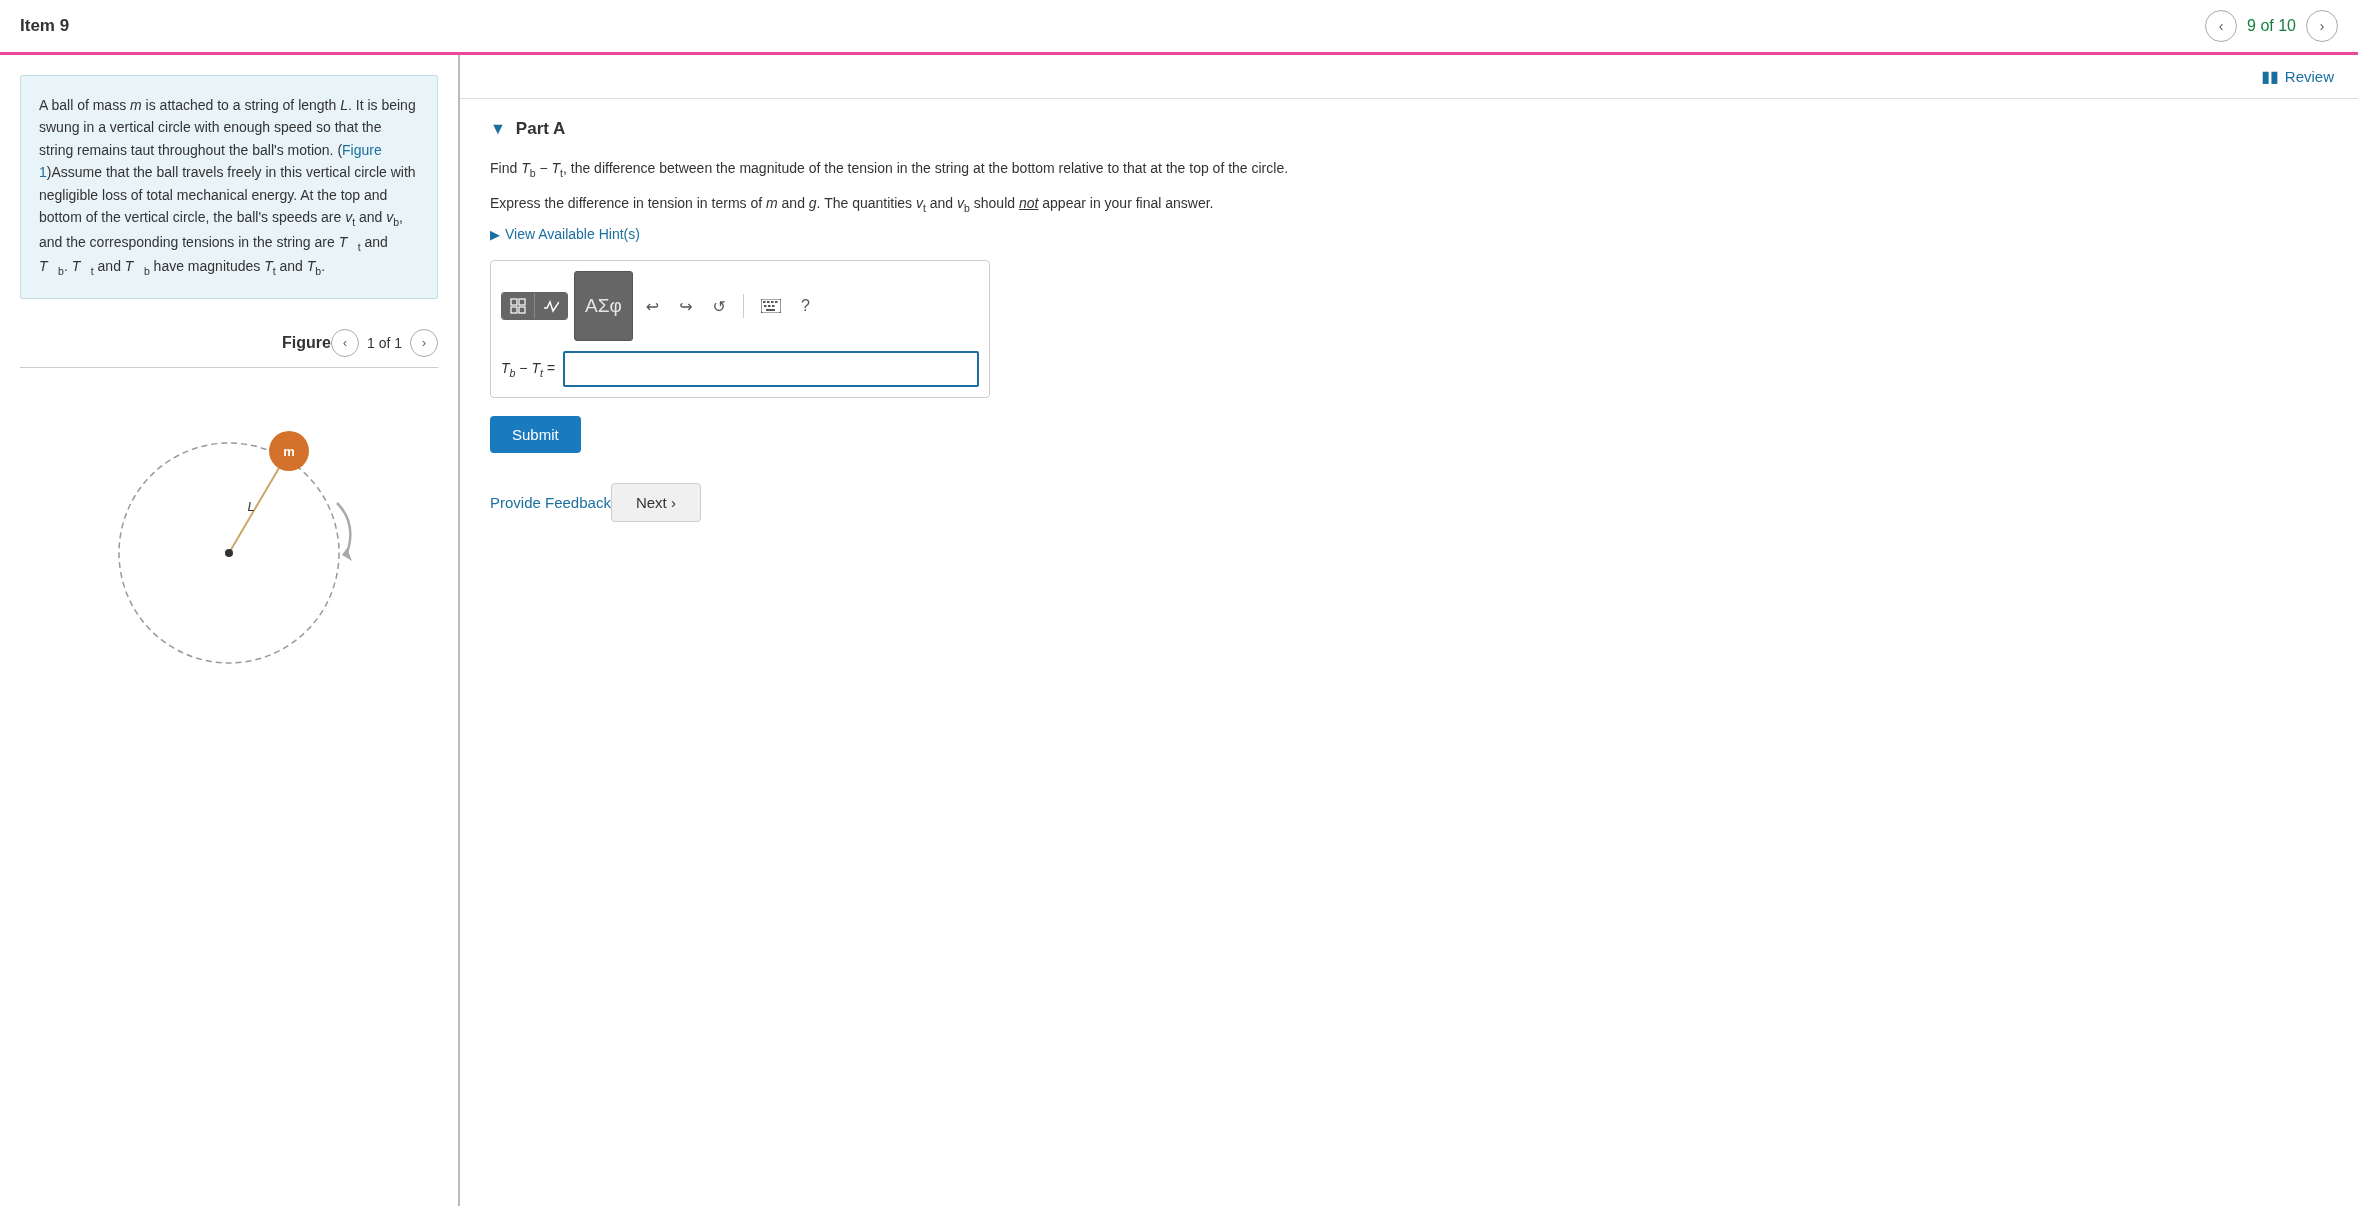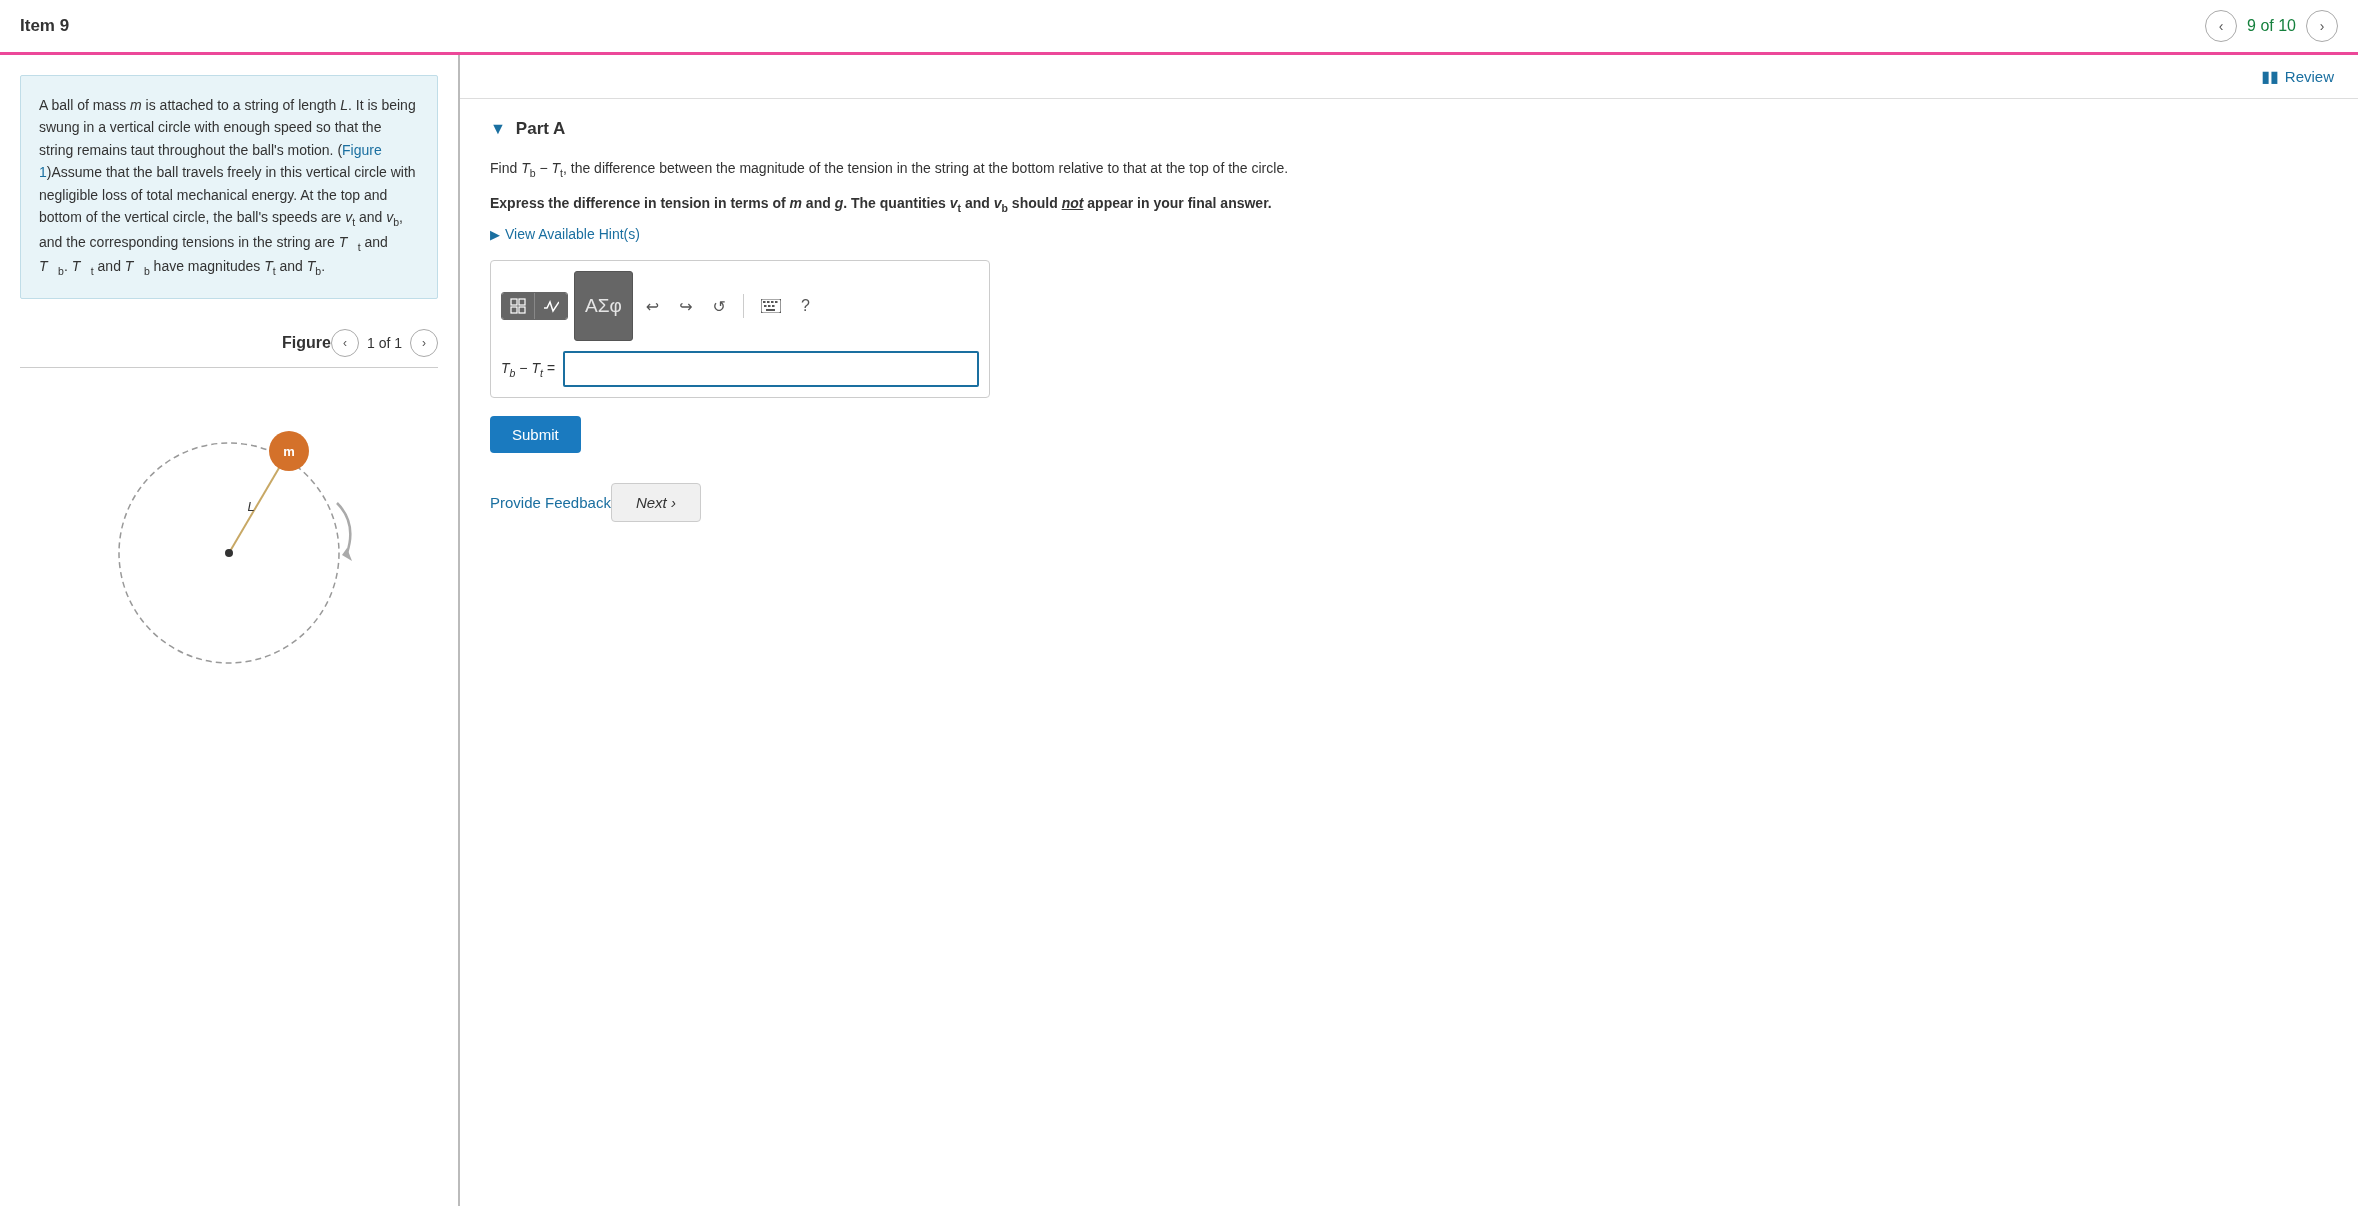--- a/index.html
+++ b/index.html
@@ -93,21 +93,21 @@
 
     .part-section { padding: 20px 30px; }
     .part-header {
       display: flex; align-items: center; gap: 10px;
       margin-bottom: 18px;
     }
     .part-arrow { color: #1a6fa0; font-size: 16px; cursor: pointer; }
     .part-title { font-size: 17px; font-weight: bold; color: #333; }
 
     .problem-description { font-size: 14px; line-height: 1.6; margin-bottom: 10px; color: #333; }
-    .problem-bold { font-weight: bold; }
+    .problem-bold { font-weight: normal; }
     .problem-bold em { font-style: italic; }
 
     .hint-link {
       color: #1a6fa0; font-size: 14px; cursor: pointer;
       display: flex; align-items: center; gap: 5px;
       margin-bottom: 18px;
     }
     .hint-arrow { font-size: 13px; }
 
     
@@ -160,21 +160,20 @@
       align-items: center;
       padding: 20px 30px 30px;
     }
     .provide-feedback-link {
       color: #1a6fa0; font-size: 15px; cursor: pointer; background: none; border: none;
     }
     .next-btn {
       background: #f0f0f0; border: 1px solid #ccc; border-radius: 4px;
       padding: 10px 24px; font-size: 15px; cursor: pointer; display: flex; align-items: center; gap: 6px;
       color: #333;
-      font-style: italic;
     }
 
     
     .ball { fill: #d4712a; }
     .string { stroke: #c8a865; stroke-width: 2; }
     .circle-dashed { fill: none; stroke: #999; stroke-width: 1.5; stroke-dasharray: 6,4; }
     .label-m { font-size: 13px; font-weight: bold; fill: #fff; }
     .label-L { font-size: 13px; font-style: italic; fill: #333; }
     .center-dot { fill: #333; }
     sub, sup { font-size: 0.75em; }

